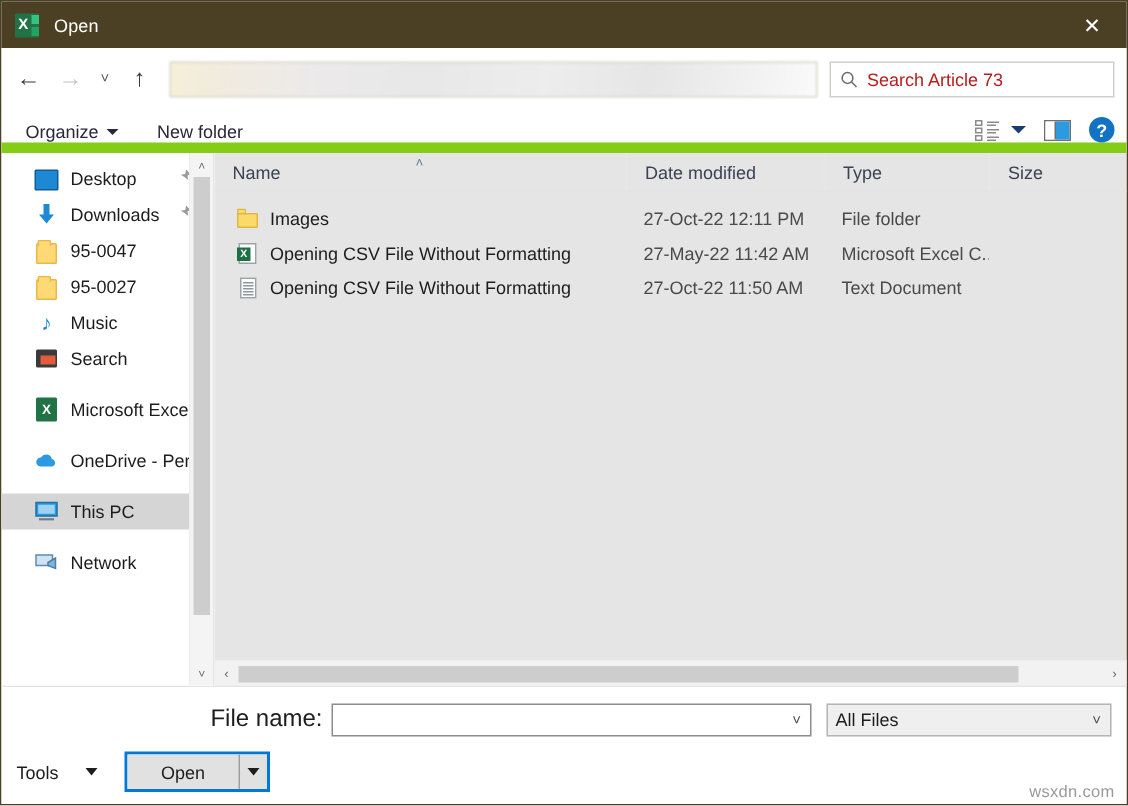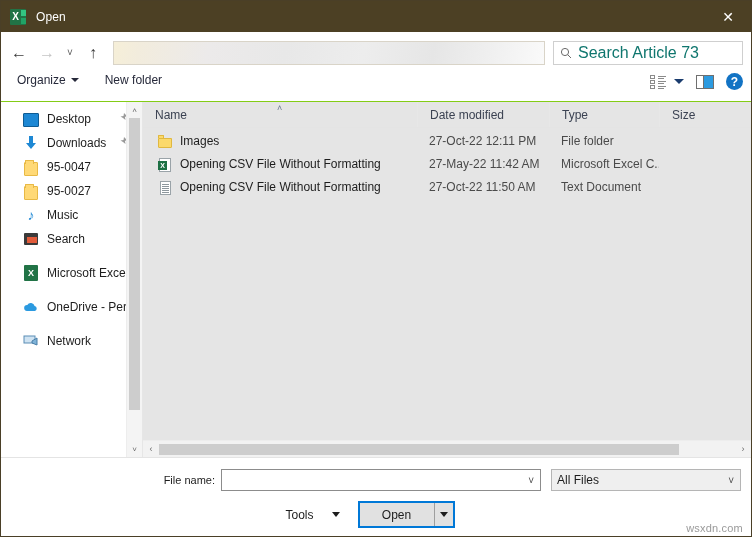--- a/index.html
+++ b/index.html
@@ -136,30 +136,30 @@
     flex: none;
   }
   .search-icon {
     width: 24px;
     display: flex;
     align-items: center;
     justify-content: center;
     color: #6a6a6a;
   }
   .search-text {
-    color: #0f766e;
-    font-size: 16px;
+    color: #b91c1c;
+    font-size: 12px;
   }
 
   
   .toolbar {
     height: 29px;
-    border-bottom: 1px solid #84cc16;
-    display: flex;
-    align-items: flex-start;
+    border-bottom: 7px solid #84cc16;
+    display: flex;
+    align-items: flex-end;
     flex: none;
     padding: 0 8px 0 16px;
     box-sizing: border-box;
     background: #ffffff;
   }
   .tb-item {
     color: #26293a;
     font-size: 12px;
     display: flex;
     align-items: center;
@@ -355,20 +355,21 @@
   .row {
     height: 23px;
     display: flex;
     align-items: center;
     font-size: 12px;
     color: #1d1d1d;
   }
   .cell {
     height: 23px;
     display: flex;
+    align-items: center;
     box-sizing: border-box;
     padding-left: 12px;
     overflow: hidden;
     white-space: nowrap;
   }
   .cell-name { width: 274px; padding-left: 14px; gap: 7px; }
   .cell-date { width: 132px; color: #4a4a4a; }
   .cell-type { width: 110px; color: #4a4a4a; }
   .cell-size { width: 60px; color: #4a4a4a; }
 
@@ -413,21 +414,21 @@
     padding: 11px 10px 8px 10px;
     box-sizing: border-box;
     background: #ffffff;
   }
   .row-filename {
     display: flex;
     align-items: center;
     justify-content: flex-end;
   }
   .lbl-filename {
-    font-size: 11px;
+    font-size: 16px;
     color: #1d1d1d;
     margin-right: 6px;
   }
   .combo {
     height: 22px;
     border: 1px solid #8c8c8c;
     background: #ffffff;
     box-sizing: border-box;
     display: flex;
     align-items: center;
@@ -436,21 +437,21 @@
     font-size: 12px;
     color: #1d1d1d;
   }
   .combo.fname { width: 320px; }
   .combo.filter { width: 190px; margin-left: 10px; background:#efefef; border-color:#b5b5b5; }
   .chev { color: #4a4a4a; font-size: 10px; }
 
   .row-buttons {
     display: flex;
     align-items: center;
-    justify-content: center;
+    justify-content: flex-start;
     margin-top: 10px;
     gap: 0;
   }
   .tools {
     display: flex;
     align-items: center;
     font-size: 12px;
     color: #1d1d1d;
     margin-right: 18px;
     gap: 18px;
@@ -649,20 +650,30 @@
 
         <div class="nav-item gap">
           <span class="ico">
             <svg width="16" height="16" viewBox="0 0 16 16">
                 <path d="M4 12 a3 3 0 0 1 .3 -6 a4 4 0 0 1 7.3 1 a2.6 2.6 0 0 1 .4 5 z" fill="#2b9ae0"></path>
               </svg>
           </span>
           <span class="nav-label">OneDrive - Person</span>
         </div>
 
+        <div class="nav-item sel gap">
+          <span class="ico">
+            <svg width="16" height="16" viewBox="0 0 16 16">
+              <rect x="1" y="2" width="14" height="9" fill="#2b9ae0" stroke="#1d6fa5"></rect>
+              <rect x="2.5" y="3.5" width="11" height="6" fill="#9ed3f2"></rect>
+              <rect x="3" y="12.5" width="10" height="1.4" fill="#6f7b85"></rect>
+            </svg>
+          </span>
+          <span class="nav-label">This PC</span>
+        </div>
 
         <div class="nav-item gap">
           <span class="ico">
             <svg width="16" height="16" viewBox="0 0 16 16">
               <rect x="1" y="3" width="11" height="7" fill="#cfe3f2" stroke="#5a8db5"></rect>
               <path d="M9 8 l5 -3 v7 l-5 -2 z" fill="#7fb3d8" stroke="#4a7fa8"></path>
             </svg>
           </span>
           <span class="nav-label">Network</span>
         </div>

